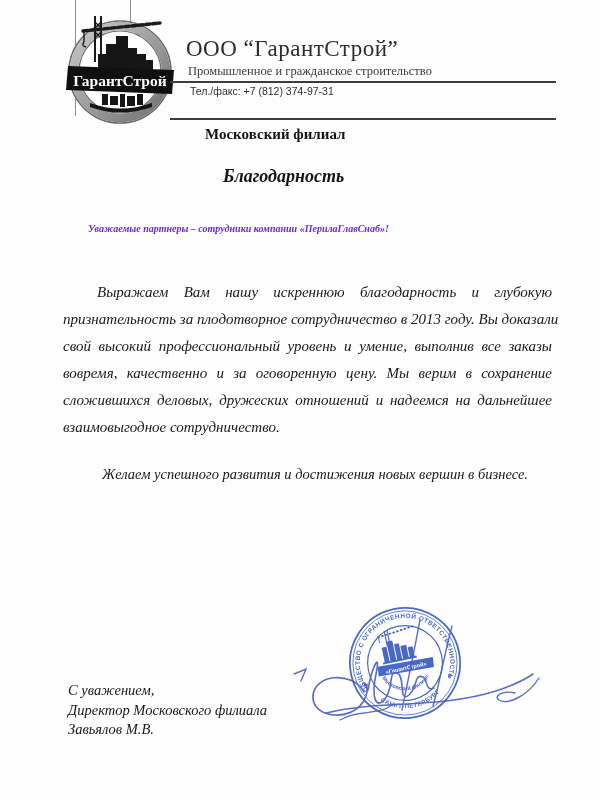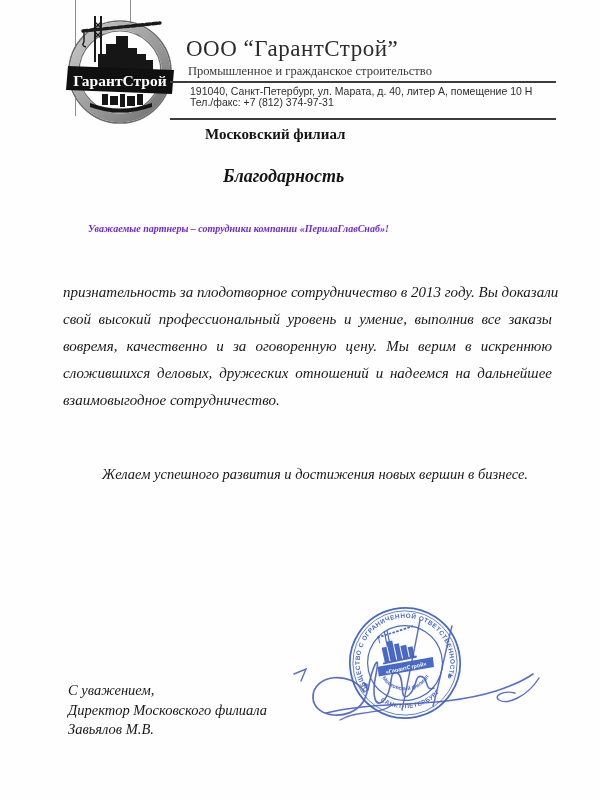--- a/index.html
+++ b/index.html
@@ -86,33 +86,33 @@
     <g>
       <path d="M6,56 L112,60 L110,84 L4,80 Z" fill="#101010"></path>
       <text x="58" y="76" text-anchor="middle" font-size="15.5" font-family="Liberation Serif, serif" font-weight="bold" fill="#ffffff">ГарантСтрой</text>
     </g>
   </svg>
 
   <div class="company-name">ООО “ГарантСтрой”</div>
   <div class="tagline">Промышленное и гражданское строительство</div>
   <div class="rule rule1"></div>
   <div class="address">
-    <div>191040, Санкт-Петербург, ул. Марата, д. 40, литер А, помещение 10 Н</div>
     <div>Тел./факс: +7 (812) 374-97-31</div>
   </div>
   <div class="rule rule2"></div>
 
   <div class="branch">Московский филиал</div>
   <div class="doc-title">Благодарность</div>
   <div class="salutation">Уважаемые партнеры – сотрудники компании «ПерилаГлавСнаб»!</div>
 
   <div class="body-par">
+    <div class="line first">Выражаем Вам нашу искреннюю благодарность и глубокую</div>
     <div class="line">признательность за плодотворное сотрудничество в 2013 году. Вы доказали</div>
     <div class="line">свой высокий профессиональный уровень и умение, выполнив все заказы</div>
-    <div class="line">вовремя, качественно и за оговоренную цену. Мы верим в искреннюю</div>
+    <div class="line">вовремя, качественно и за оговоренную цену. Мы верим в сохранение</div>
     <div class="line">сложившихся деловых, дружеских отношений и надеемся на дальнейшее</div>
     <div class="line last">взаимовыгодное сотрудничество.</div>
   </div>
 
   <div class="wish">Желаем успешного развития и достижения новых вершин в бизнесе.</div>
 
   <div class="closing">
     <div>С уважением,</div>
     <div>Директор Московского филиала</div>
     <div>Завьялов М.В.</div>

